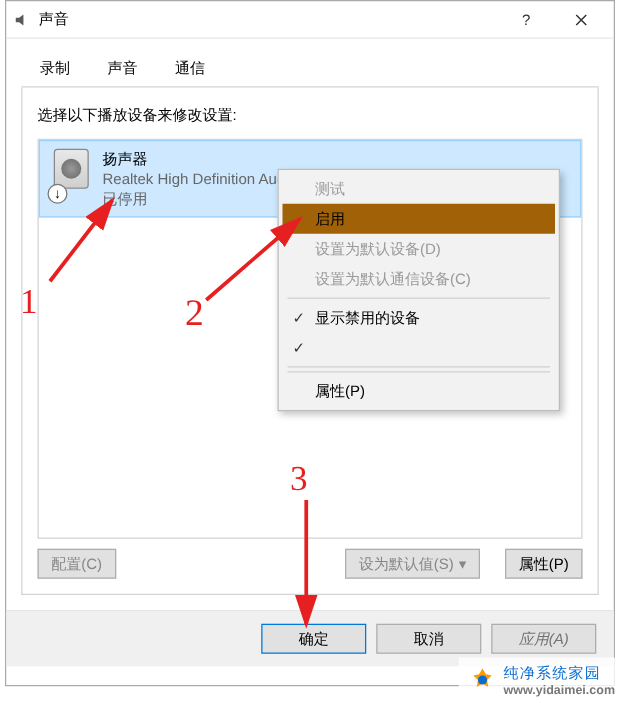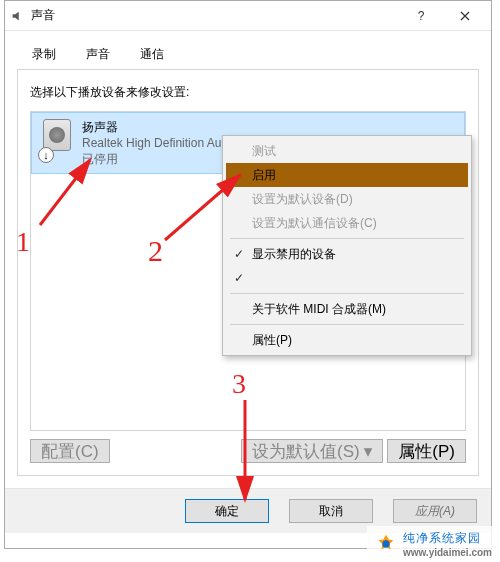--- a/index.html
+++ b/index.html
@@ -22,35 +22,35 @@
   .deviceRow { display: flex; align-items: flex-start; padding: 6px 8px; background: #cde8ff; border: 1px solid #99d1ff; }
   .devIcon { width: 34px; height: 42px; position: relative; margin-right: 8px; }
   .devIcon .spk { width: 28px; height: 32px; border: 1px solid #888; border-radius: 3px; background: linear-gradient(#e8e8e8,#cfcfcf); position: absolute; top: 0; left: 3px; }
   .devIcon .cone { width: 16px; height: 16px; border-radius: 50%; background: radial-gradient(#999,#666); position: absolute; top: 8px; left: 9px; }
   .devIcon .badge { width: 16px; height: 16px; border-radius: 50%; border: 1px solid #777; background: #fff; position: absolute; bottom: -2px; left: -2px; display: flex; align-items: center; justify-content: center; font-size: 11px; }
   .devTxt { font-size: 12px; line-height: 16px; }
   .devName { color: #000; }
   .devDesc { color: #666; }
   .devStat { color: #666; }
 
-  .ctxmenu { position: absolute; left: 222px; top: 135px; width: 250px; background: #f2f2f2; border: 1px solid #bcbcbc; box-shadow: 2px 3px 6px rgba(0,0,0,0.25); font-size: 12px; padding: 3px; z-index: 50; }
+  .ctxmenu { position: absolute; left: 222px; top: 135px; width: 226px; background: #f2f2f2; border: 1px solid #bcbcbc; box-shadow: 2px 3px 6px rgba(0,0,0,0.25); font-size: 12px; padding: 3px; z-index: 50; }
   .ctxmenu .sep { height: 1px; background: #d0d0d0; margin: 3px 4px; }
   .mi { display: flex; align-items: center; height: 24px; padding-right: 10px; }
   .mi .ick { width: 26px; display: flex; align-items: center; justify-content: center; color: #333; }
   .mi .mtxt { flex: 1; }
   .mi.disabled { color: #9a9a9a; }
   .mi.sel { background: #a16207; }
 
-  .bottomBtns { display: flex; gap: 4px; margin-top: 8px; font-size: 17px; }
+  .bottomBtns { display: flex; gap: 20px; margin-top: 8px; font-size: 12px; }
   .btn { height: 24px; border: 1px solid #adadad; background: #e1e1e1; padding: 0 10px; display: inline-flex; align-items: center; justify-content: center; cursor: default; }
   .btn.disabled { color: #888; }
   .btn .dd { margin-left: 4px; }
   .sp { flex: 1; }
 
-  .dlgBtns { display: flex; gap: 20px; justify-content: flex-end; padding: 10px 14px; border-top: 1px solid #e6e6e6; background: #f0f0f0; font-size: 12px; }
+  .dlgBtns { display: flex; gap: 8px; justify-content: flex-end; padding: 10px 14px; border-top: 1px solid #e6e6e6; background: #f0f0f0; font-size: 12px; }
   .dbtn { width: 84px; height: 24px; border: 1px solid #adadad; background: #e1e1e1; display: inline-flex; align-items: center; justify-content: center; cursor: default; }
   .dbtn.primary { border-color: #0078d7; }
   .dbtn.disabled { color: #737373; font-style: italic; }
 
   .annot { position: absolute; pointer-events: none; z-index: 100; font-family: "Comic Sans MS","Segoe Script",cursive; color: #e62020; }
   .a1 { left: 16px; top: 226px; font-size: 28px; }
   .a2 { left: 148px; top: 234px; font-size: 30px; }
   .a3 { left: 232px; top: 368px; font-size: 28px; }
   svg.overlay { position: absolute; left: 0; top: 0; z-index: 99; pointer-events: none; }
 
@@ -142,24 +142,20 @@
     </div>
   <div class="sep"></div>
   <div class="mi">
       <span class="ick">✓</span>
       <span class="mtxt">显示禁用的设备</span>
     </div>
   <div class="mi">
       <span class="ick">✓</span>
     </div>
   <div class="sep"></div>
-  <div class="mi">
-      <span class="ick"></span>
-      <span class="mtxt">关于软件 MIDI 合成器(M)</span>
-    </div>
   <div class="sep"></div>
   <div class="mi">
       <span class="ick"></span>
       <span class="mtxt">属性(P)</span>
     </div>
 </div>
 
 <svg class="overlay" width="500" height="562">
   <defs>
     <marker id="ah" markerWidth="10" markerHeight="10" refX="8" refY="3" orient="auto">

